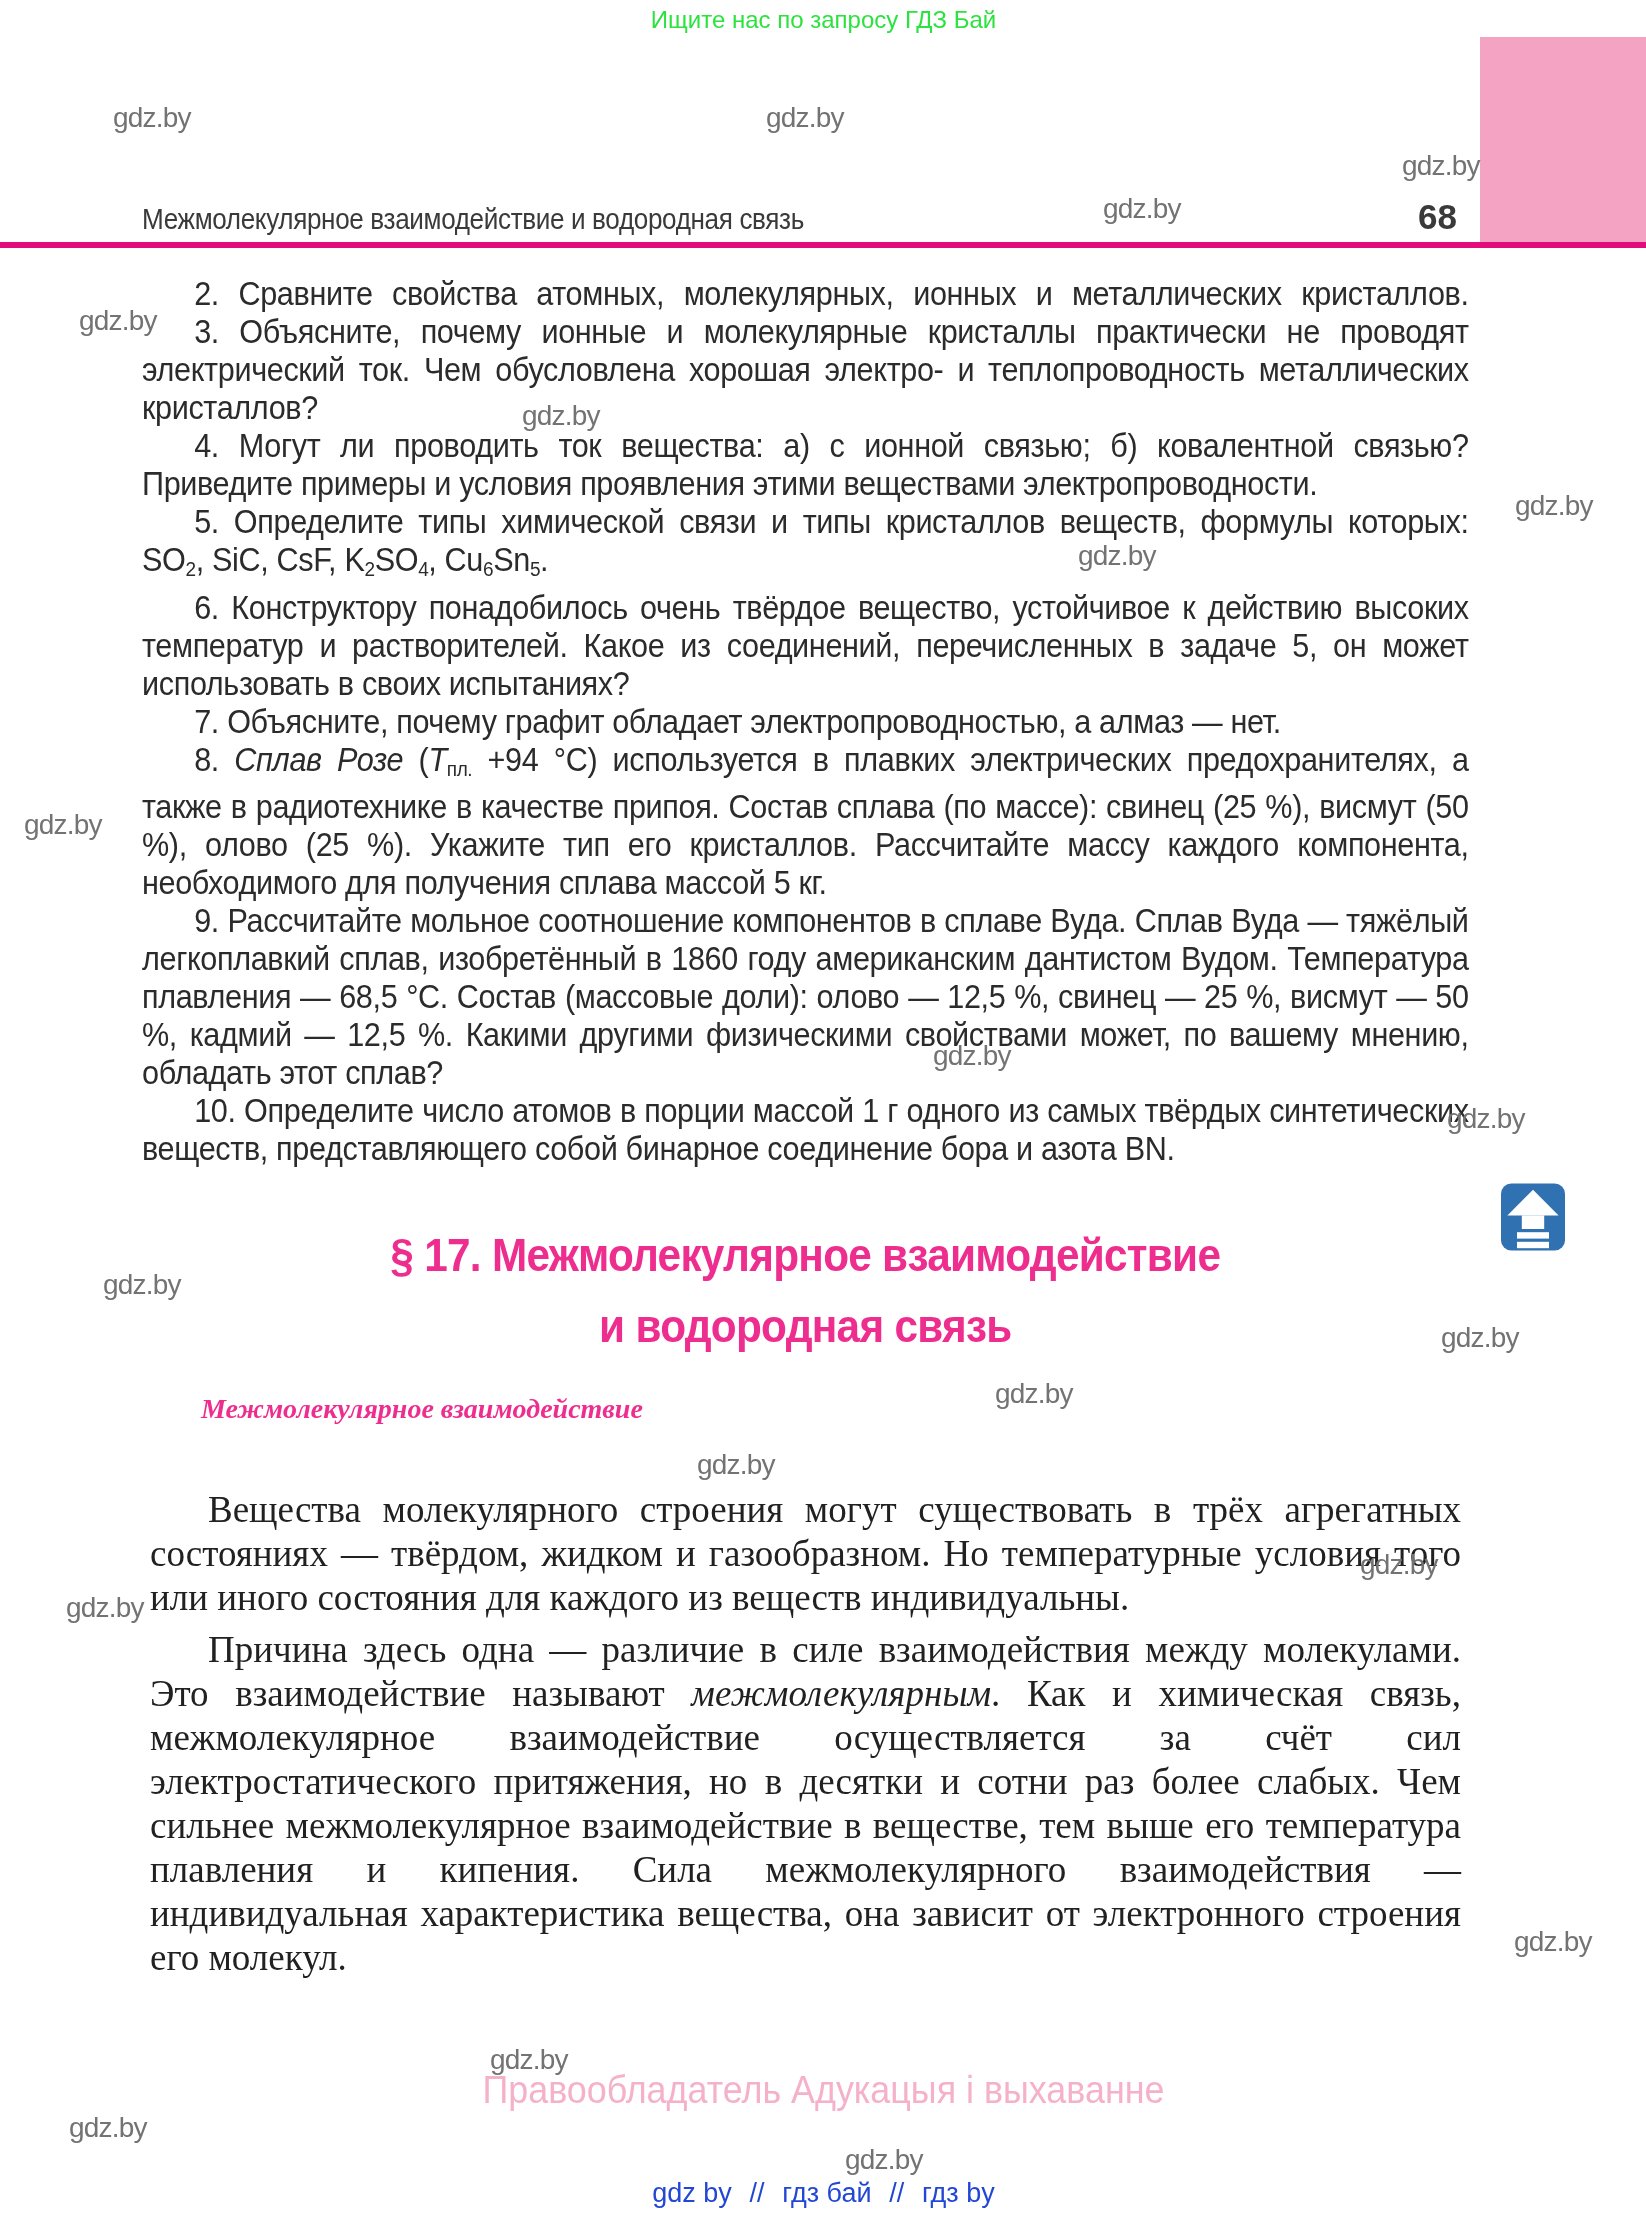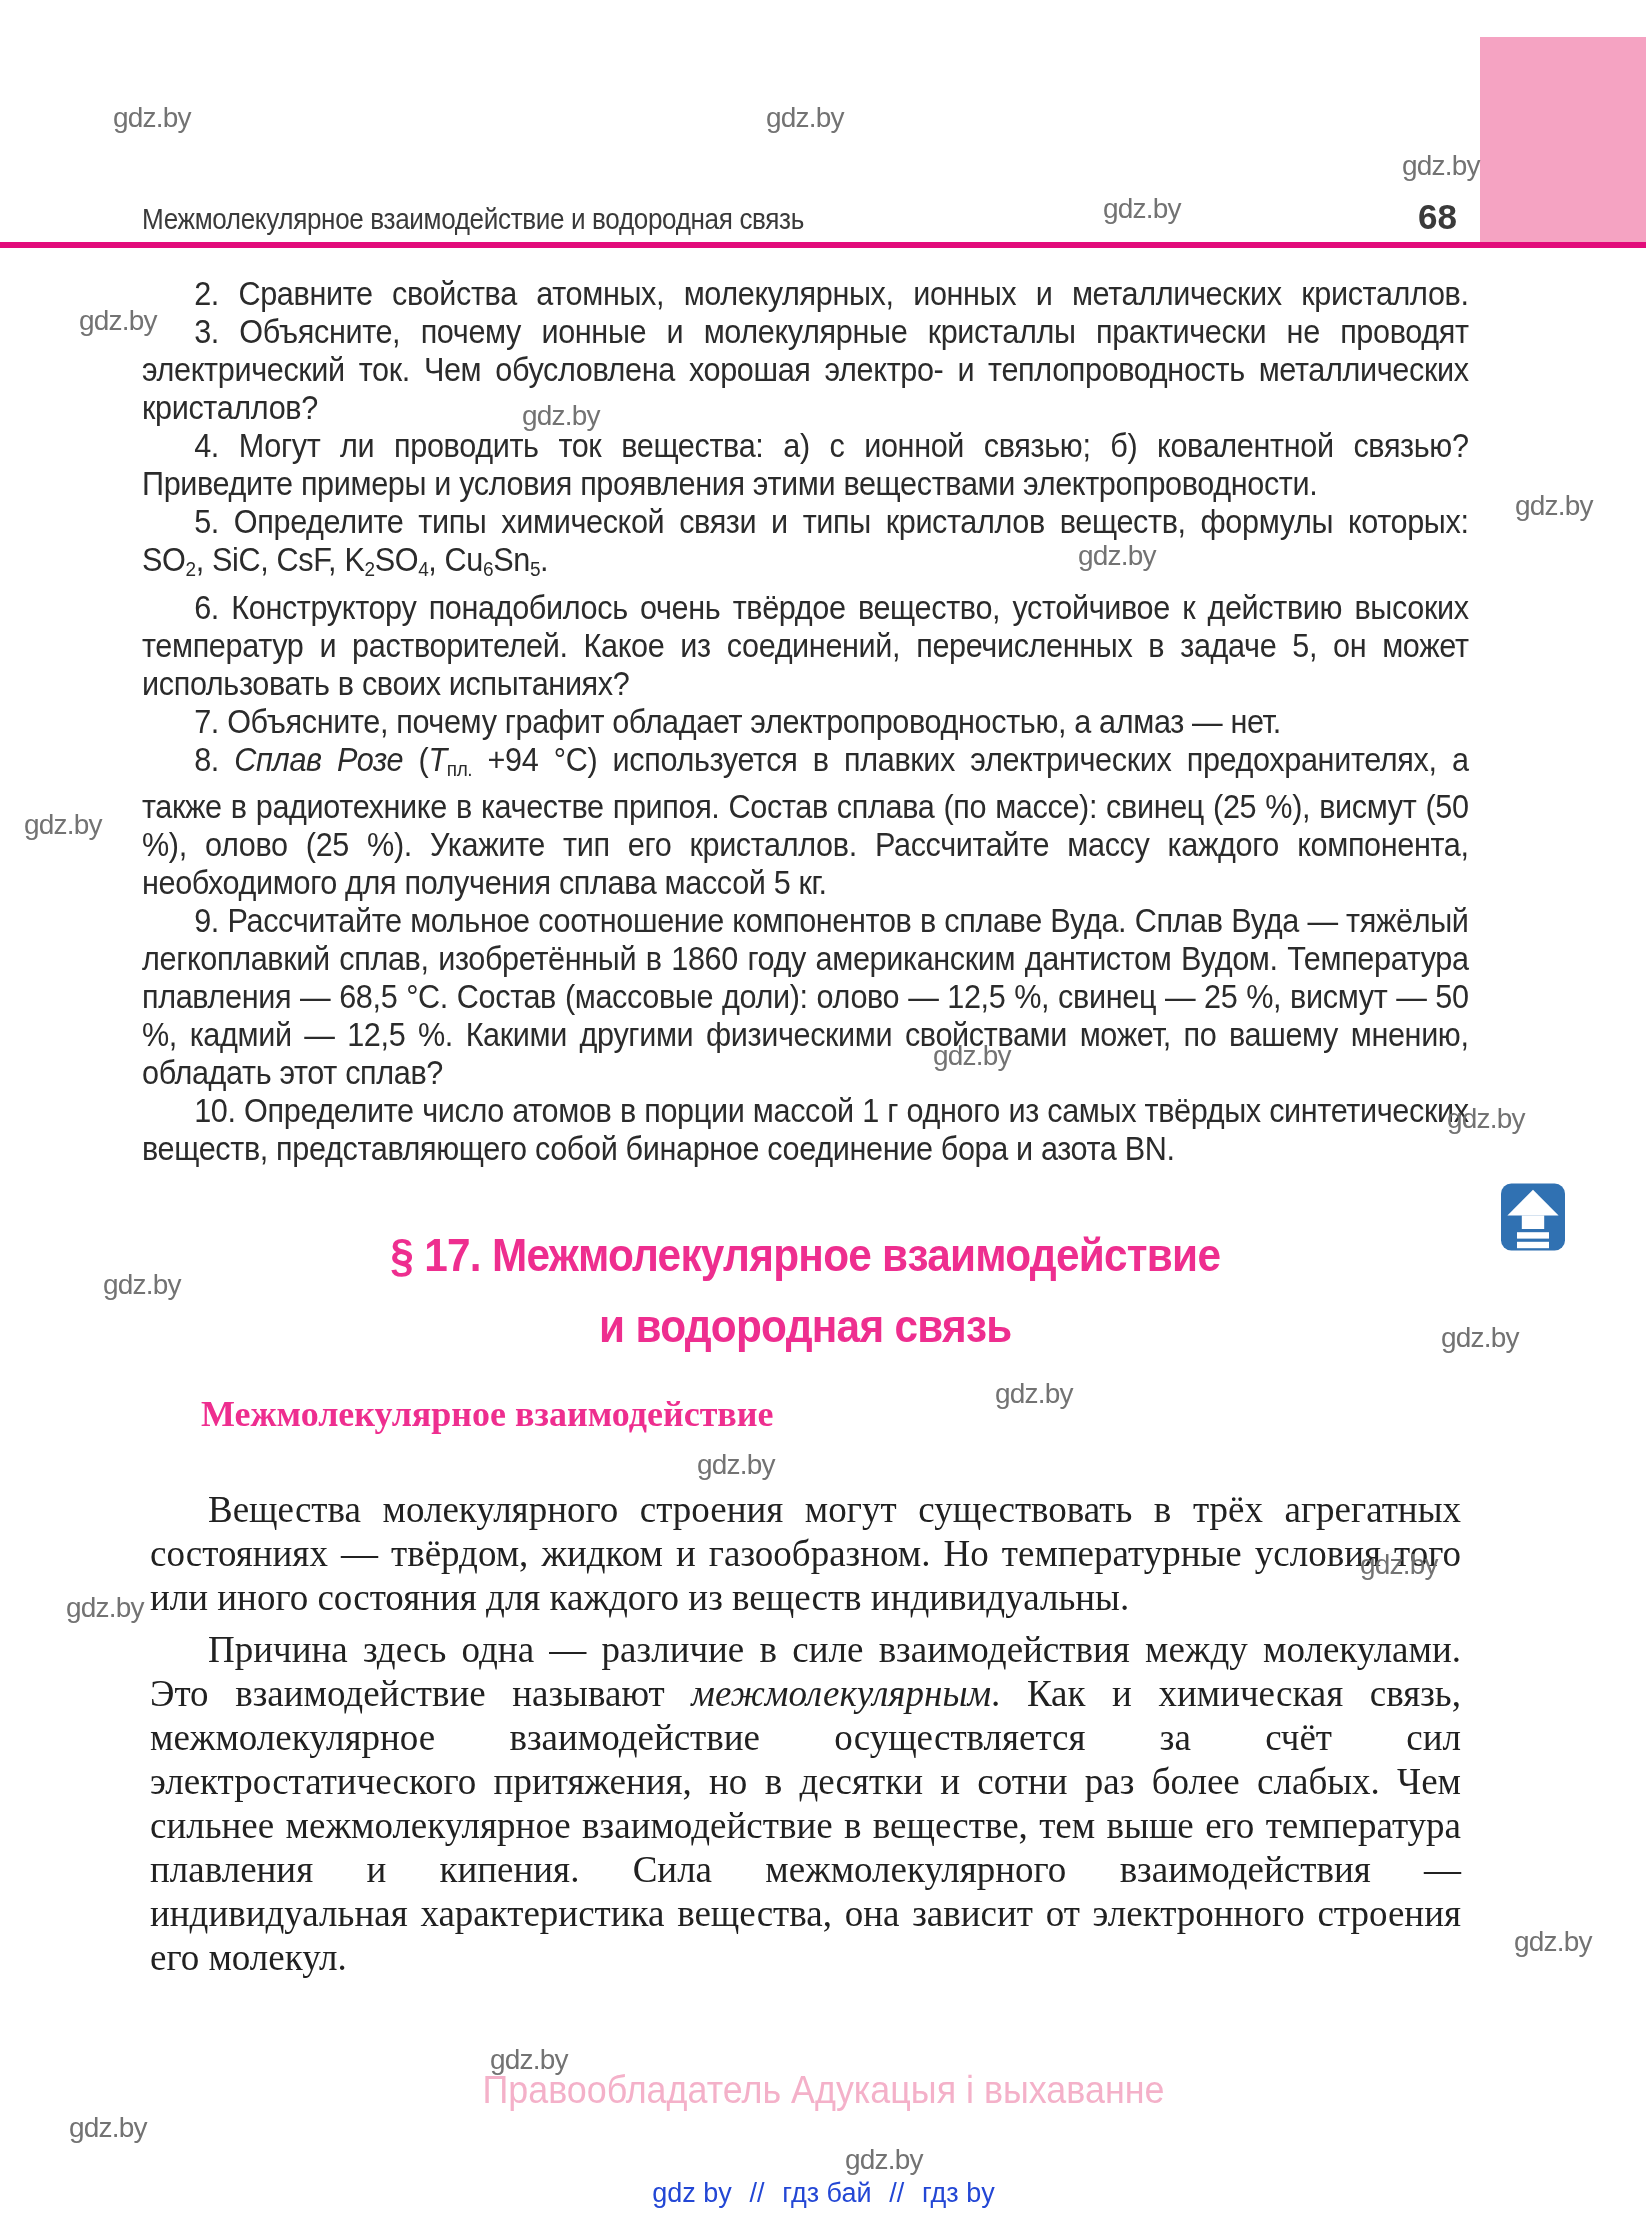--- a/index.html
+++ b/index.html
@@ -35,42 +35,43 @@
 
   .section-heading { position:absolute; left:142px; top:1219px; width:1474px;
                      transform:scaleX(.9); transform-origin:left top;
                      text-align:center; color:#ee2e8f; font-size:47px; font-weight:bold;
                      line-height:71px; letter-spacing:-0.8px; }
 
   .top-icon { position:absolute; left:1501px; top:1183px; width:64px; height:68px; cursor:pointer; }
   .top-icon svg { display:block; width:100%; height:100%; }
 
   .subheading { position:absolute; left:201px; top:1393px;
-                font-family:"Liberation Serif", serif; font-weight:bold;
-                font-size:36px; color:#ee2e8f; white-space:nowrap; }
+                font-family:"Liberation Serif", serif; font-style:italic; font-weight:bold;
+                font-size:28px; color:#ee2e8f; white-space:nowrap; }
 
   .body-text { position:absolute; left:142px; top:1480px; width:1327px;
                font-family:"Liberation Serif", serif; font-size:37px; line-height:44px;
                color:#212121; text-align:justify; }
   .para { margin:8px; text-indent:58px; }
   .para.jlast { text-align-last:justify; }
 
   .publisher { position:absolute; left:0; top:2068px; width:1647px; text-align:center;
                font-size:39px; color:#f4b1c9; transform:scaleX(.92); transform-origin:center top; }
 
   .footer-links { position:absolute; left:0; top:2178px; width:1647px; text-align:center;
                   font-size:27px; color:#2347d5; }
   .footer-links .lnk { margin:12px 8px; cursor:pointer; }
   .footer-links .sep { margin:0 9.7px; }
 </style>
 </head>
 <body>
 
 <div class="page">
 
+  <div class="promo">Ищите нас по запросу ГДЗ Бай</div>
 
   <div class="corner-block"></div>
 
   <div class="running-header">Межмолекулярное взаимодействие и водородная связь</div>
 
   <div class="page-number">68</div>
 
   <div class="rule"></div>
 
   <div class="exercises" id="exercises">

